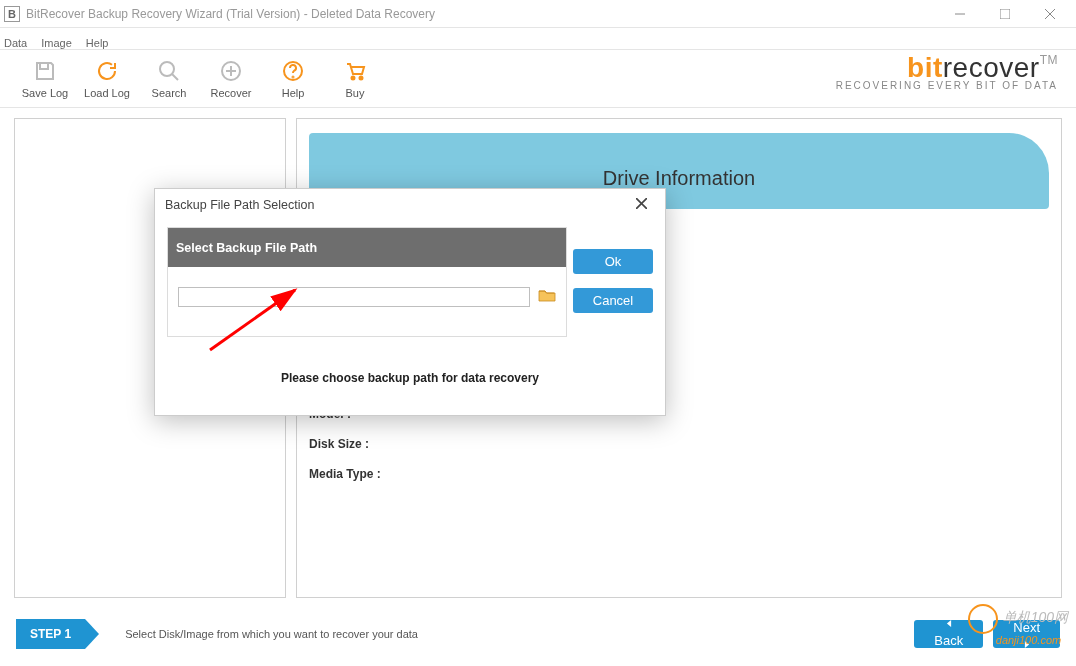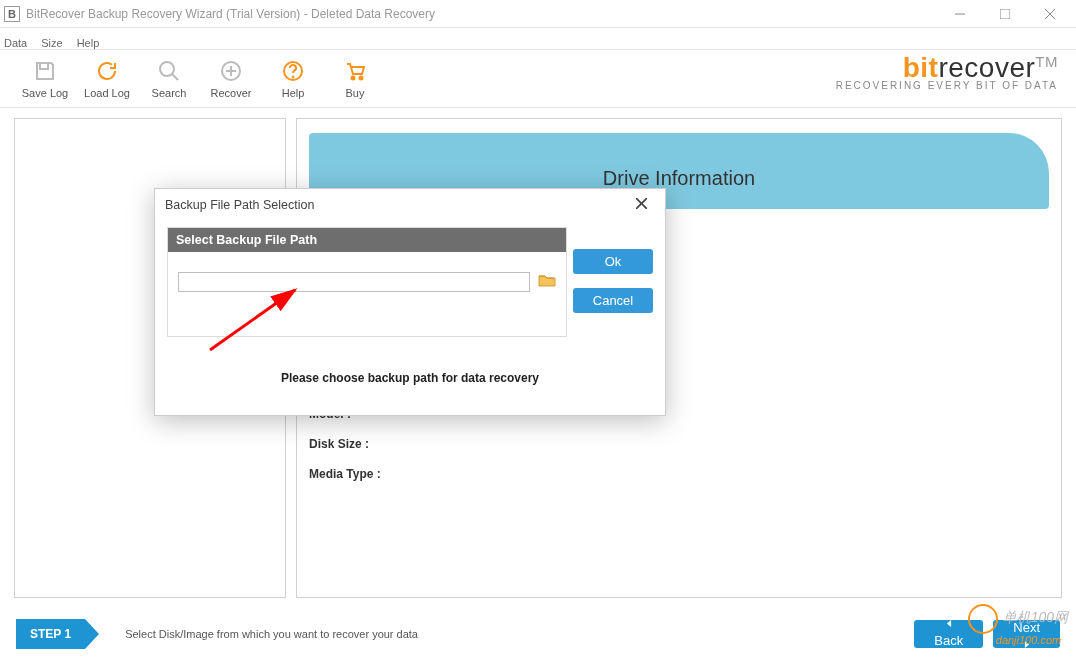--- a/index.html
+++ b/index.html
@@ -17,21 +17,21 @@
     .menubar span{ margin-right:14px; }
 
     
     .toolbar { height:58px; display:flex; align-items:center; padding:0 14px; border-bottom:1px solid #e5e5e5; position:relative;}
     .tbtn{ display:flex; flex-direction:column; align-items:center; width:62px; color:#555; font-size:11px; cursor:pointer;}
     .tbtn .ticon{ width:26px; height:26px; display:flex; align-items:center; justify-content:center; margin-bottom:3px; }
     .tbtn svg{stroke-width:2;fill:none;}
     .logo{ position:absolute; right:18px; top:4px; text-align:right;}
     .logo .brand{ font-size:28px; font-weight:300; color:#333; letter-spacing:0.5px; line-height:1;}
     .logo .brand .bit{ color:#f7941d; font-weight:700;}
-    .logo .tm{ font-size:15px; vertical-align:top; color:#999;text-align:center;}
+    .logo .tm{ font-size:12px; vertical-align:top; color:#999;text-align:center;}
     .logo .tag{ font-size:10px; letter-spacing:2px; color:#888; margin-top:-2px;}
 
     
     .content{ display:flex; padding:10px 14px 0 14px; gap:10px; height:490px;}
     .leftpanel{ width:272px; border:1px solid #d0d0d0; background:#fff;}
     .rightpanel{ flex:1; border:1px solid #d0d0d0; background:#fff; padding:14px 12px;}
     .driveinfo-head{ background:#7fc9e0; color:#333; height:76px; border-radius:4px 40px 4px 4px; display:flex; align-items:flex-start; justify-content:center; padding-top:34px; font-size:20px;}
     .fields{ margin-top:18px; font-size:12px; color:#333;}
     .fields div{ margin:16px 0;}
     .fields b{font-weight:bold;}
@@ -51,21 +51,21 @@
     .wm .ch{color:#bbb; font-size:14px;}
 
     
     .dialog{ position:absolute; left:154px; top:188px; width:512px; height:228px; background:#fff; border:1px solid #ccc; box-shadow:0 5px 25px rgba(0,0,0,.25);}
     .dlg-title{ height:32px; display:flex; align-items:center; padding:0 10px; font-size:12.5px; color:#444;}
     .dlg-title .spacer{flex:1;}
     .dlg-close{width:28px;text-align:center;}
     .dlg-close svg{width:11px;height:11px;stroke:#444;stroke-width:1.5;}
     .dlg-body{ padding:6px 12px 0 12px; }
     .dlg-left{ border:1px solid #dcdcdc; height:110px; width:400px; float:left; position:relative;}
-    .dlg-left .bar{ background:#6e6e6e; color:#fff; font-size:12.5px; font-weight:bold; height:24px; display:flex; align-items:center; padding:0 8px;}
+    .dlg-left .bar{ background:#6e6e6e; color:#fff; font-size:12.5px; font-weight:bold; height:39px; display:flex; align-items:center; padding:0 8px;}
     .dlg-left .row{ display:flex; align-items:center; gap:8px; padding:20px 10px 0;}
     .dlg-left input{ flex:1; height:20px; border:1px solid #bfbfbf; font-size:12px; padding:0 4px; outline:none; background:#fff;}
     .folder-icon svg{width:18px;height:14px;}
     .dlg-right{ float:right; width:80px; padding-top:22px;}
     .dlg-right button{ width:80px; height:25px; background:#3399d8; color:#fff; border:none; border-radius:3px; font-size:13px; margin-bottom:14px; cursor:pointer;}
     .dlg-msg{ clear:both; text-align:center; font-size:12px; font-weight:bold; color:#222; padding-top:34px;}
 
     
     .arrow{ position:absolute; left:200px; top:280px; pointer-events:none; }
     .arrow svg{overflow:visible;}
@@ -90,21 +90,21 @@
   <div class="winbtn">
       <svg viewBox="0 0 10 10">
         <line x1="0" y1="0" x2="10" y2="10"></line>
         <line x1="10" y1="0" x2="0" y2="10"></line>
       </svg>
     </div>
 </div>
 
 <div class="menubar">
   <span>Data</span>
-  <span>Size</span>
+  <span>Image</span>
   <span>Help</span>
 </div>
 
 <div class="toolbar">
   <div class="tbtn">
     <div class="ticon">
         <svg viewBox="0 0 24 24" width="24" height="24" stroke="#bbb">
           <path d="M4 4h14l2 2v14H4z"></path>
           <rect x="7" y="4" width="8" height="6"></rect>
         </svg>

